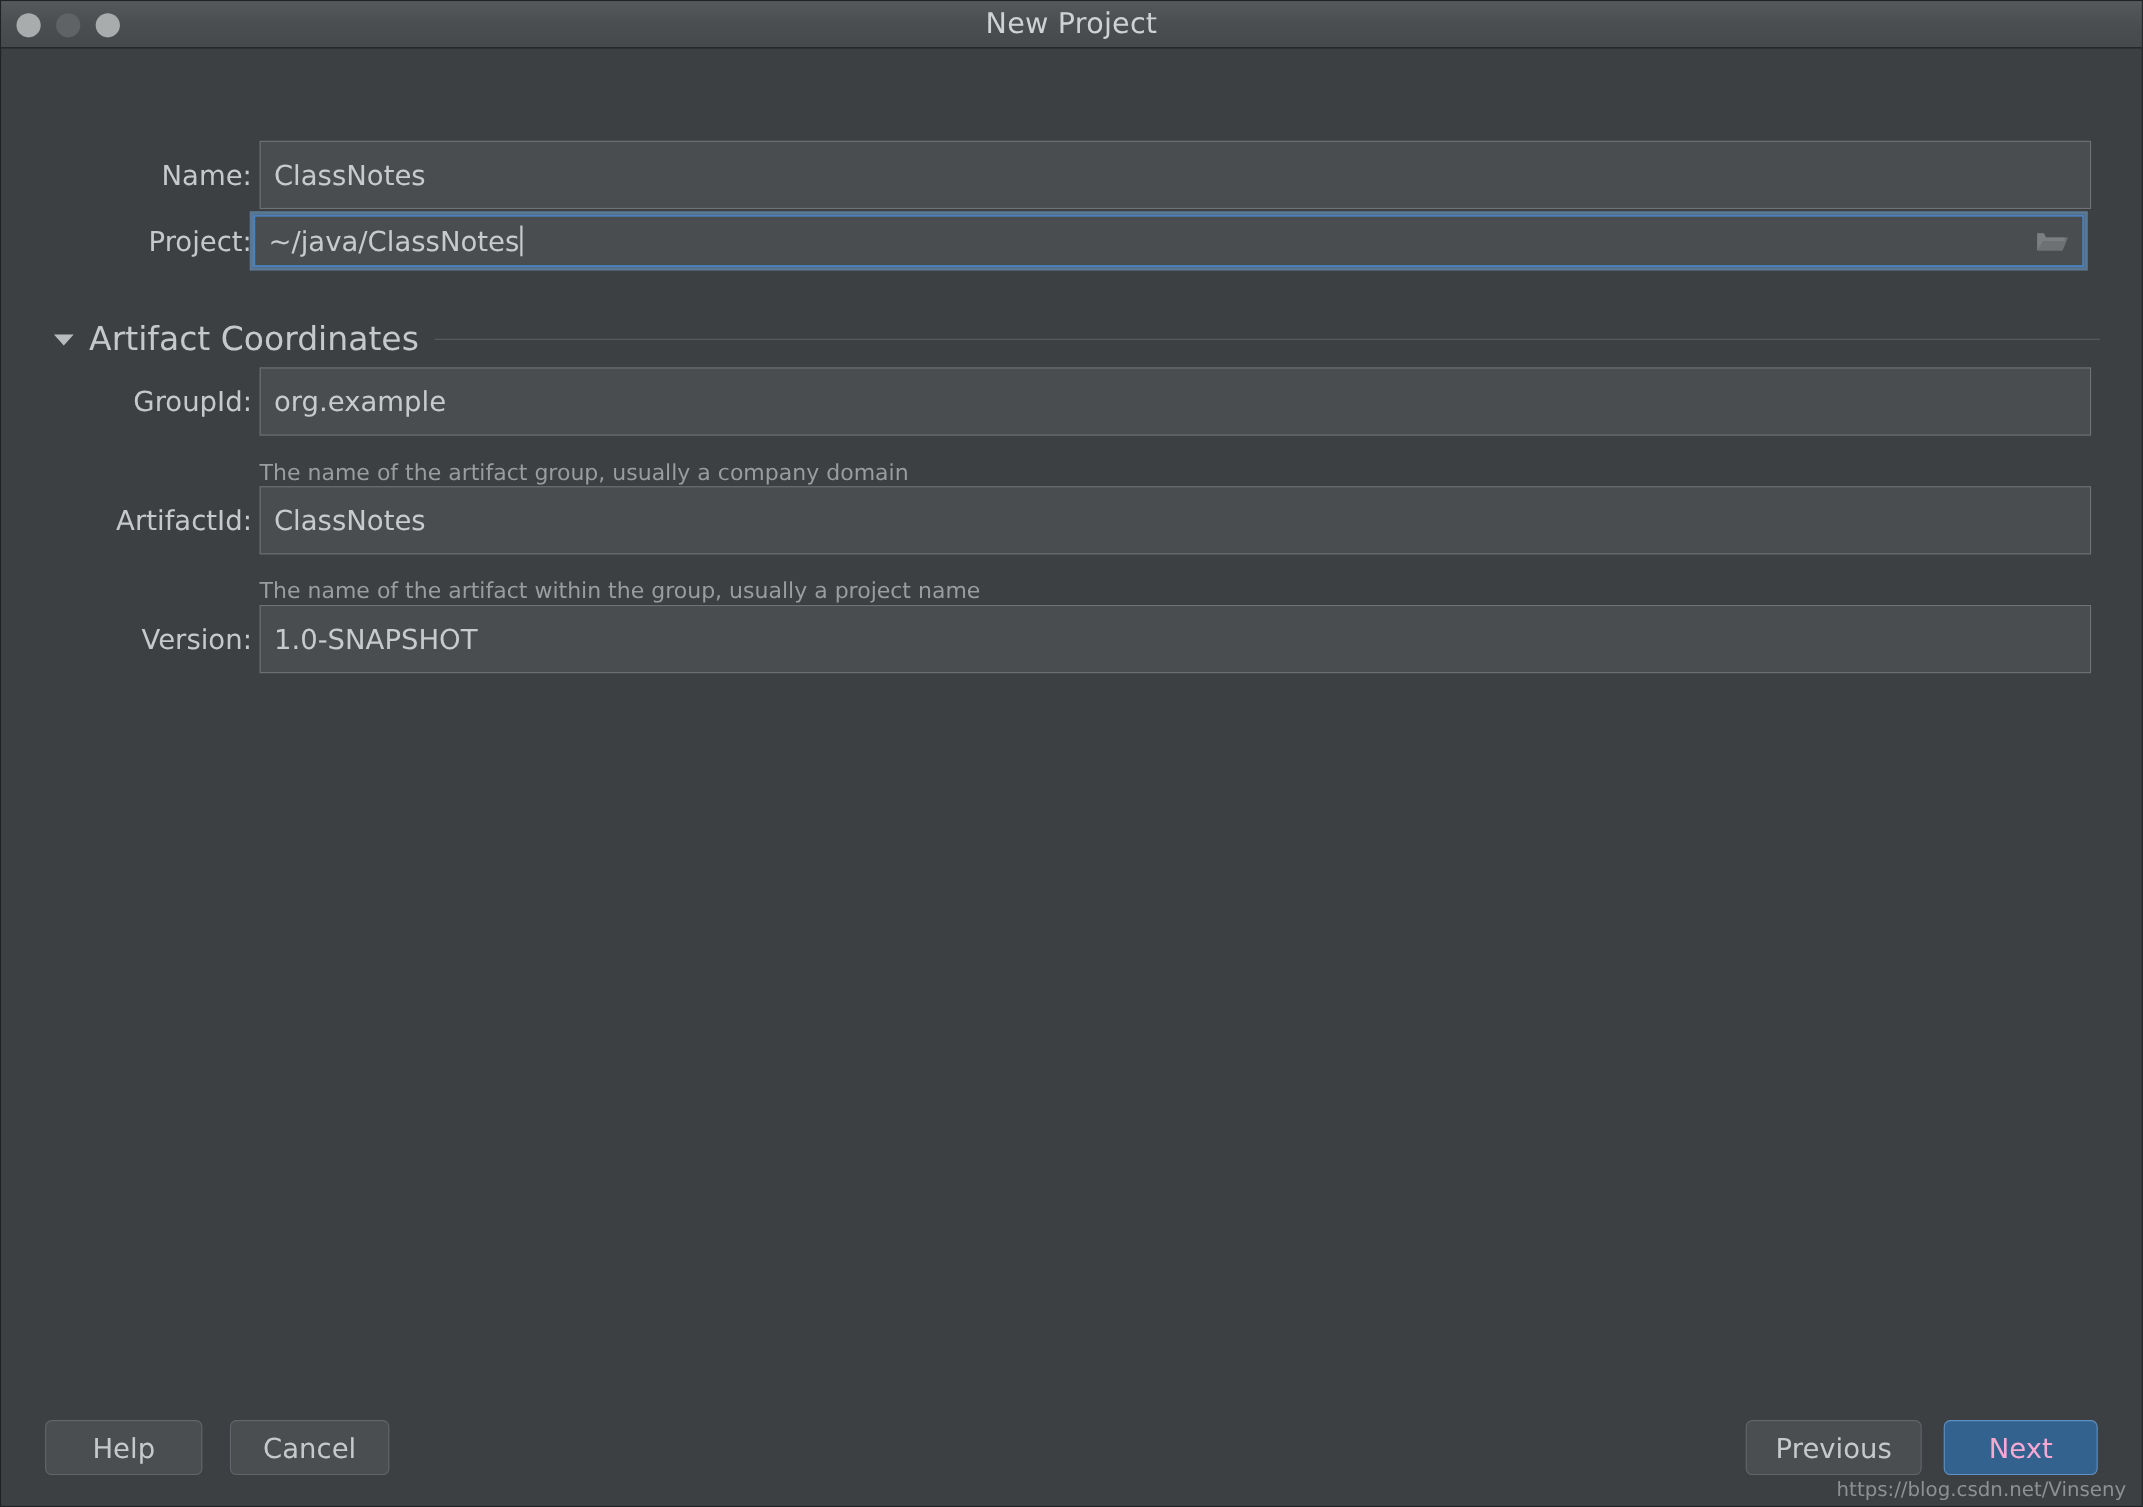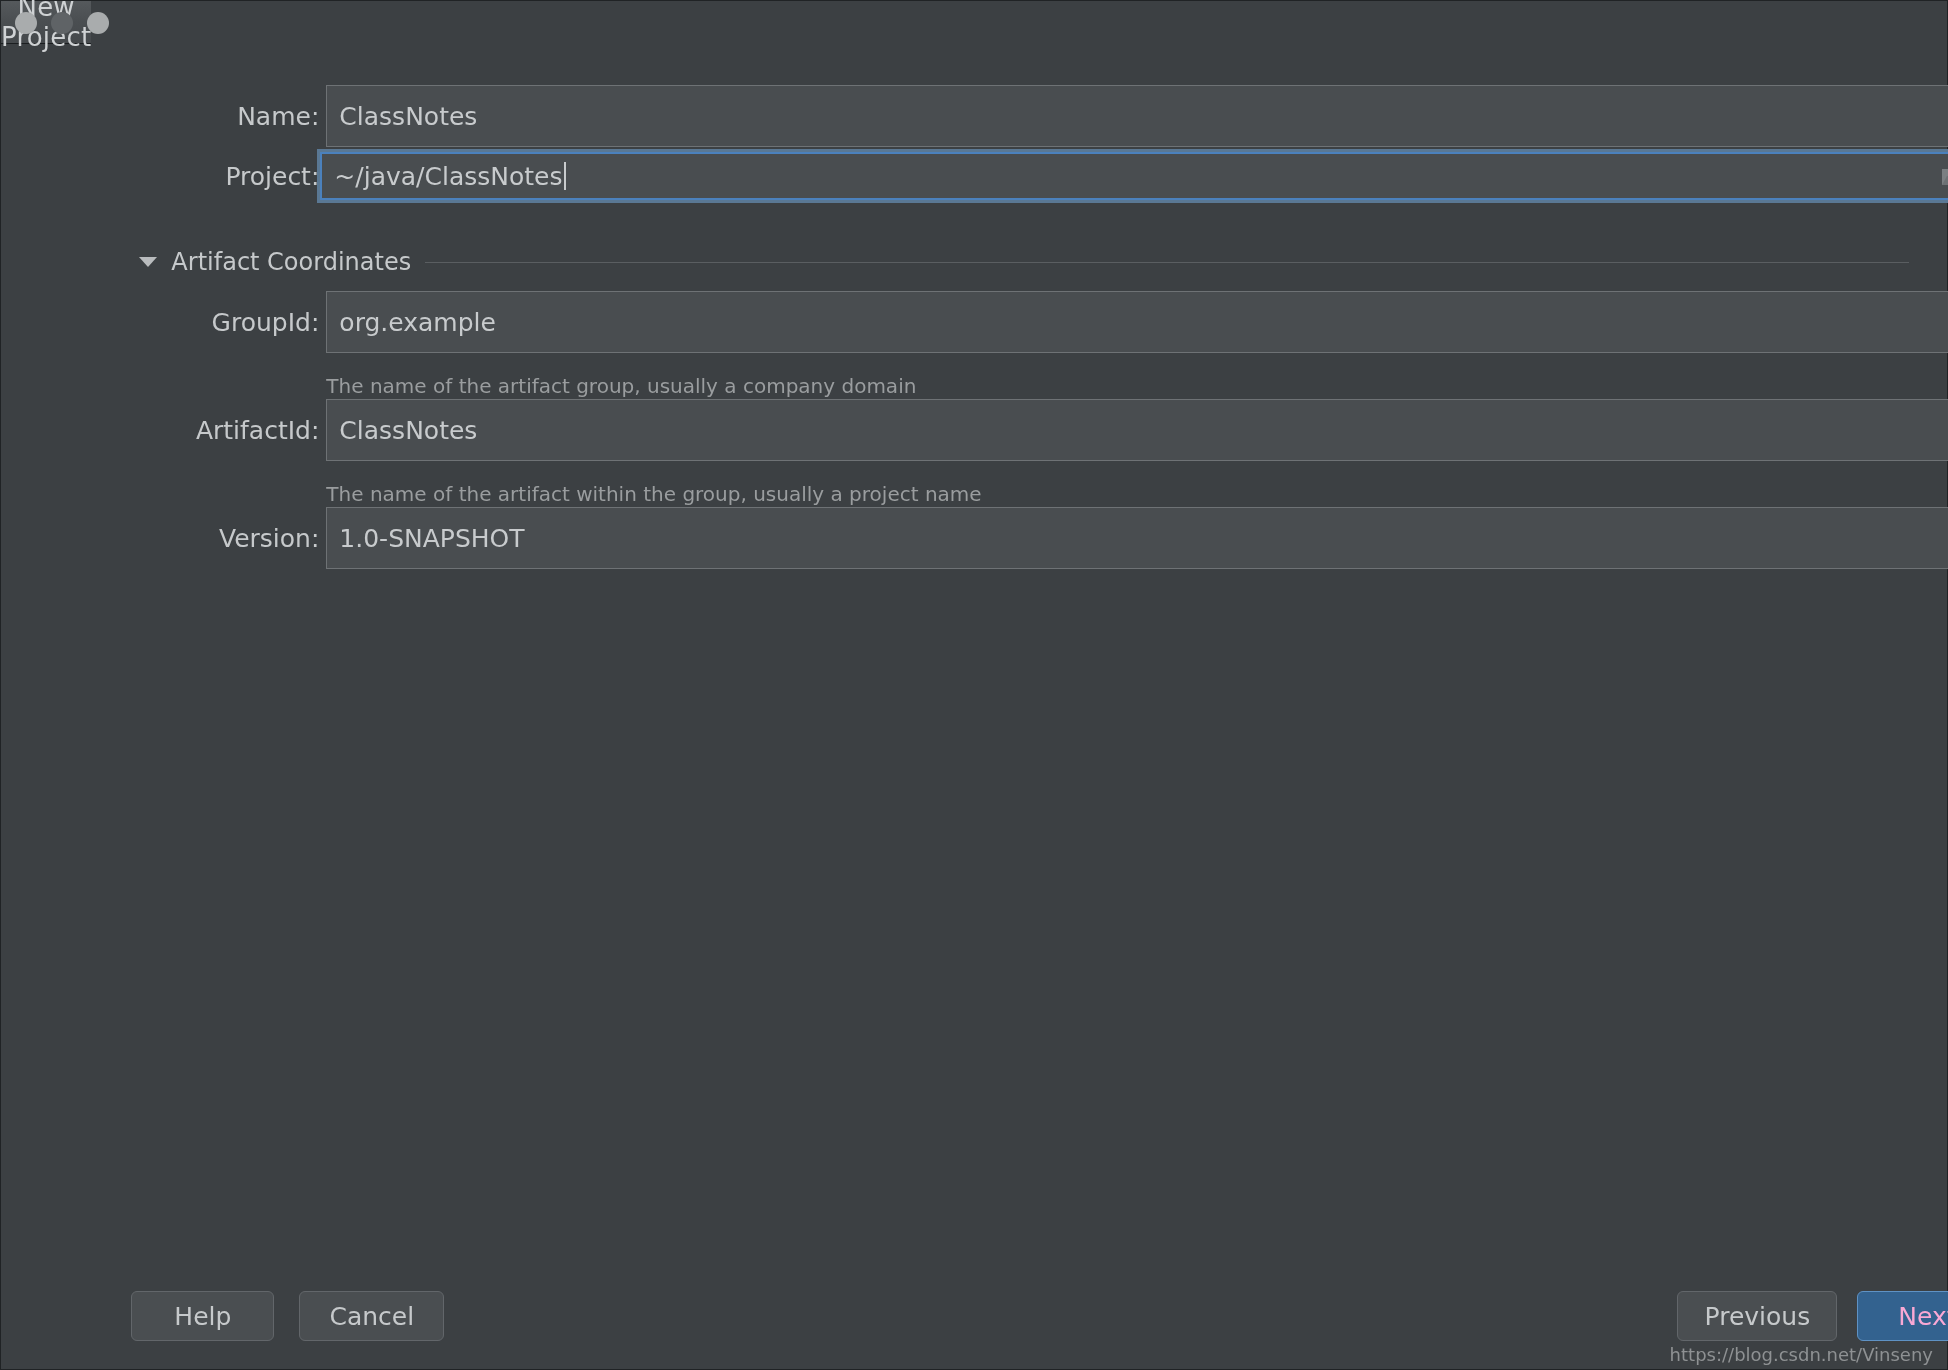--- a/index.html
+++ b/index.html
@@ -11,21 +11,21 @@
     background: #2b2e30;
     font-family: "DejaVu Sans", "Liberation Sans", sans-serif;
   }
 
   #window {
     position: relative;
     width: 1948px;
     height: 1370px;
     background: #3c4043;
     display: flex;
-    flex-direction: row;
+    flex-direction: column;
     border: 1px solid #202325;
   }
 
   
   #titlebar {
     position: relative;
     height: 43px;
     flex: 0 0 43px;
     background: linear-gradient(to bottom, #55595c 0%, #4a4e51 50%, #45494c 100%);
     border-bottom: 1px solid #1b1e20;
@@ -128,21 +128,21 @@
     align-items: center;
     gap: 14px;
   }
   .tri-down {
     width: 0; height: 0;
     border-left: 9px solid transparent;
     border-right: 9px solid transparent;
     border-top: 10px solid #b9bcbe;
   }
   .section-title {
-    font-size: 24px;
+    font-size: 30px;
     color: #c6c9cb;
     white-space: nowrap;
   }
   .section-rule {
     flex: 1 1 auto;
     height: 1px;
     background: #5a5e61;
   }
 
   .hint {

